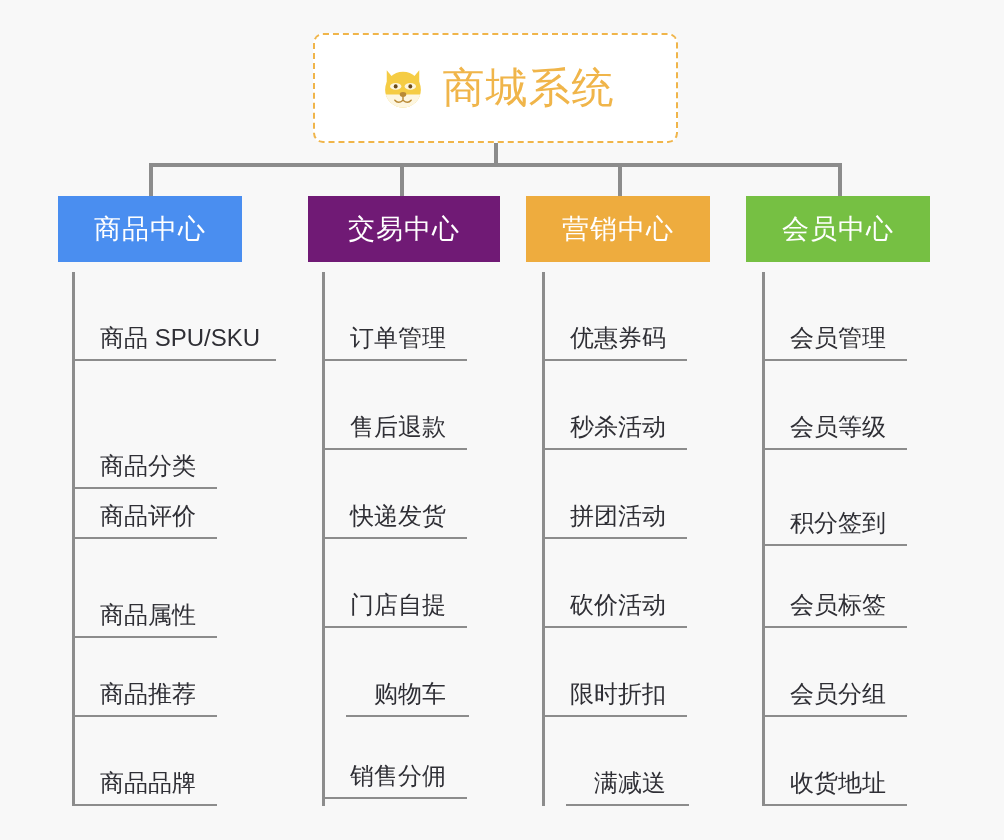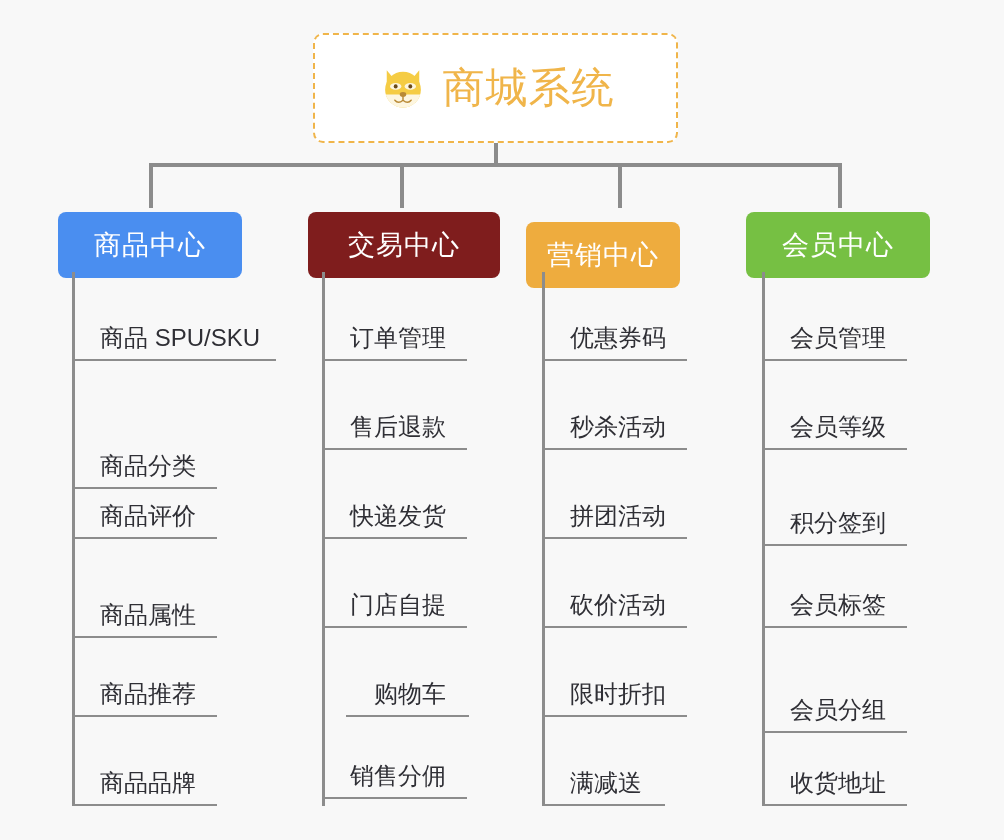--- a/index.html
+++ b/index.html
@@ -65,23 +65,23 @@
   
   .bus-drop { top: 163px; height: 45px; }
   #drop-0 { left: 149px; }
   #drop-1 { left: 400px; }
   #drop-2 { left: 618px; }
   #drop-3 { left: 838px; }
 
   
   .category-box {
     position: absolute;
-    top: 212px;
+    top: 196px;
     height: 66px;
-    border-radius: 8px;
+    border-radius: 0;
     display: flex;
     align-items: center;
     justify-content: center;
     box-sizing: border-box;
   }
   .category-label {
     font-size: 27px;
     color: #ffffff;
     letter-spacing: 1px;
     white-space: nowrap;
@@ -168,21 +168,21 @@
         <div class="leaf" style="top: 277px;">
           <div class="leaf-inner" style="min-width: 145px;"><span class="leaf-label">商品属性</span></div>
         </div>
         <div class="leaf" style="top: 356px;">
           <div class="leaf-inner" style="min-width: 145px;"><span class="leaf-label">商品推荐</span></div>
         </div>
         <div class="leaf" style="top: 445px;">
           <div class="leaf-inner" style="min-width: 145px;"><span class="leaf-label">商品品牌</span></div>
         </div>
       </div>
-      <div class="category-box" style="left: 308px; width: 192px; background: #7f1d1d;">
+      <div class="category-box" style="left: 308px; width: 192px; background: #701a75;">
         <span class="category-label">交易中心</span>
       </div>
       <div class="branch-col" style="left: 322px; height: 534px;">
         <div class="trunk" style="height: 534px;"></div>
         <div class="leaf" style="top: 0px;">
           <div class="leaf-inner" style="min-width: 145px;"><span class="leaf-label">订单管理</span></div>
         </div>
         <div class="leaf" style="top: 89px;">
           <div class="leaf-inner" style="min-width: 145px;"><span class="leaf-label">售后退款</span></div>
         </div>
@@ -192,62 +192,62 @@
         <div class="leaf" style="top: 267px;">
           <div class="leaf-inner" style="min-width: 145px;"><span class="leaf-label">门店自提</span></div>
         </div>
         <div class="leaf" style="top: 356px;">
           <div class="leaf-inner" style="min-width: 123px; margin-left: 24px;"><span class="leaf-label">购物车</span></div>
         </div>
         <div class="leaf" style="top: 438px;">
           <div class="leaf-inner" style="min-width: 145px;"><span class="leaf-label">销售分佣</span></div>
         </div>
       </div>
-      <div class="category-box" style="left: 526px; width: 154px; background: rgb(238, 172, 62); margin-top: 10px;">
+      <div class="category-box" style="left: 526px; width: 184px; background: rgb(238, 172, 62);">
         <span class="category-label">营销中心</span>
       </div>
       <div class="branch-col" style="left: 542px; height: 534px;">
         <div class="trunk" style="height: 534px;"></div>
         <div class="leaf" style="top: 0px;">
           <div class="leaf-inner" style="min-width: 145px;"><span class="leaf-label">优惠券码</span></div>
         </div>
         <div class="leaf" style="top: 89px;">
           <div class="leaf-inner" style="min-width: 145px;"><span class="leaf-label">秒杀活动</span></div>
         </div>
         <div class="leaf" style="top: 178px;">
           <div class="leaf-inner" style="min-width: 145px;"><span class="leaf-label">拼团活动</span></div>
         </div>
         <div class="leaf" style="top: 267px;">
           <div class="leaf-inner" style="min-width: 145px;"><span class="leaf-label">砍价活动</span></div>
         </div>
         <div class="leaf" style="top: 356px;">
           <div class="leaf-inner" style="min-width: 145px;"><span class="leaf-label">限时折扣</span></div>
         </div>
-        <div class="leaf" style="top: 445px;">
+        <div class="leaf" style="top: 445px; padding-left: 24px;">
           <div class="leaf-inner" style="min-width: 123px;"><span class="leaf-label">满减送</span></div>
         </div>
       </div>
       <div class="category-box" style="left: 746px; width: 184px; background: rgb(118, 192, 67);">
         <span class="category-label">会员中心</span>
       </div>
       <div class="branch-col" style="left: 762px; height: 534px;">
         <div class="trunk" style="height: 534px;"></div>
         <div class="leaf" style="top: 0px;">
           <div class="leaf-inner" style="min-width: 145px;"><span class="leaf-label">会员管理</span></div>
         </div>
         <div class="leaf" style="top: 89px;">
           <div class="leaf-inner" style="min-width: 145px;"><span class="leaf-label">会员等级</span></div>
         </div>
         <div class="leaf" style="top: 185px;">
           <div class="leaf-inner" style="min-width: 145px;"><span class="leaf-label">积分签到</span></div>
         </div>
         <div class="leaf" style="top: 267px;">
           <div class="leaf-inner" style="min-width: 145px;"><span class="leaf-label">会员标签</span></div>
         </div>
-        <div class="leaf" style="top: 372px; align-items: flex-end;">
+        <div class="leaf" style="top: 356px; align-items: flex-end;">
           <div class="leaf-inner" style="min-width: 145px;"><span class="leaf-label">会员分组</span></div>
         </div>
         <div class="leaf" style="top: 445px;">
           <div class="leaf-inner" style="min-width: 145px;"><span class="leaf-label">收货地址</span></div>
         </div>
       </div>
     </div>
 
 </div>
 

